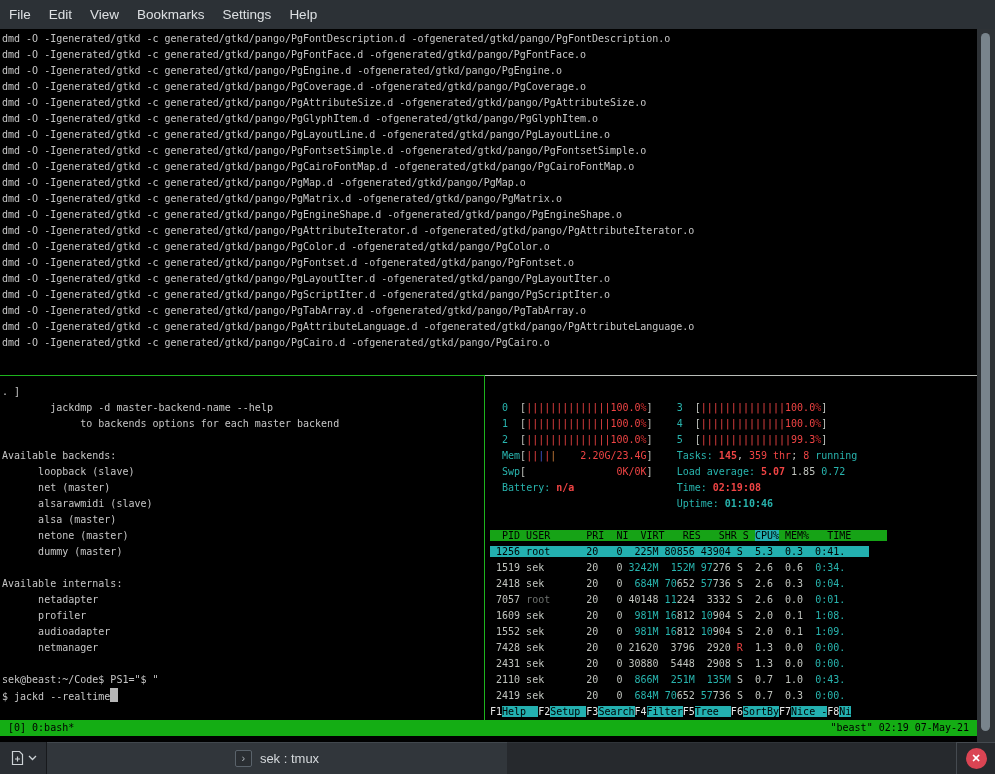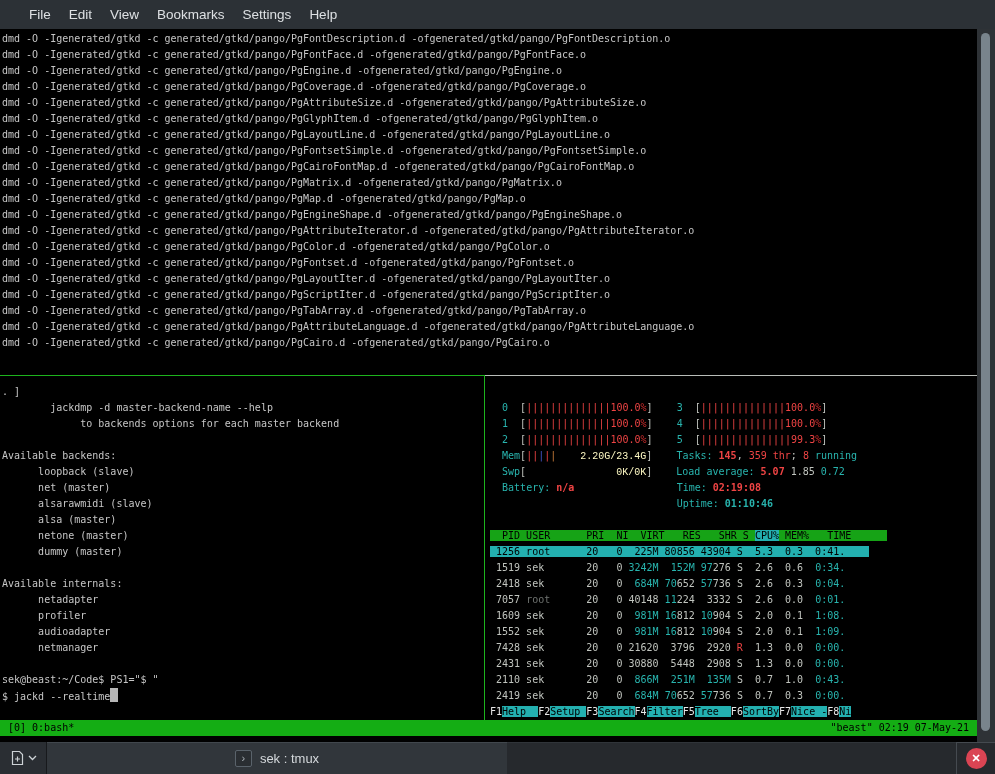--- a/index.html
+++ b/index.html
@@ -1,36 +1,36 @@
 <!DOCTYPE html>
 <html><head>
 <meta charset="utf-8">
 <style>
   html,body{margin:0;padding:0;background:#000;}
   .window{position:relative;width:995px;height:774px;background:#000;overflow:hidden;
           font-family:"Liberation Sans",sans-serif;}
   
   .menubar{position:absolute;top:0;left:0;width:995px;height:29px;background:#2c3136;
-           display:flex;align-items:center;padding-left:20px;box-sizing:border-box;}
+           display:flex;align-items:center;padding-left:0;box-sizing:border-box;}
   .menu-item{color:#dde0e3;font-size:13.5px;padding:0 9px;line-height:29px;cursor:default;}
   
   .terminal{position:absolute;top:29px;left:0;width:995px;height:713px;background:#000;
             overflow:hidden;font-family:"DejaVu Sans Mono","Liberation Mono",monospace;
             font-size:10px;line-height:16px;color:#c6c6c6;}
   .pane{position:absolute;}
   .tl{white-space:pre;height:16px;}
   .top-pane{left:2px;top:2px;}
   .left-pane{left:2px;top:355px;}
   .htop-pane{left:490px;top:371px;}
   .hborder-left{position:absolute;top:346px;left:0;width:485px;height:1px;background:#1db31d;}
   .hborder-right{position:absolute;top:346px;left:485px;width:492px;height:1px;background:#b9bdb9;}
   .vborder{position:absolute;left:484px;top:347px;width:1px;height:344px;background:#1db31d;}
   
   .s-d  {color:#c0c4be;}
-  .s-dg {color:#fef9c3;font-family:Liberation Mono, monospace;}
+  .s-dg {color:#ef4444;}
   .s-dm {color:#6f7370;}
   .s-cy {color:#28b4ae;}
   .s-cyb{color:#28b4ae;font-weight:bold;}
   .s-gr {color:#ef4444;}
   .s-rd {color:#cd2c2c;}
   .s-or {color:#c97c3a;}
   .s-bl {color:#4758cf;}
   .s-wh {color:#ef4444;font-weight:bold;}
   .s-hdr {background:#16a316;color:#000;}
   .s-hdrs{background:#23b0b0;color:#000;}
@@ -79,22 +79,22 @@
     <div class="pane top-pane">
         <div class="tl">dmd -O -Igenerated/gtkd -c generated/gtkd/pango/PgFontDescription.d -ofgenerated/gtkd/pango/PgFontDescription.o</div>
         <div class="tl">dmd -O -Igenerated/gtkd -c generated/gtkd/pango/PgFontFace.d -ofgenerated/gtkd/pango/PgFontFace.o</div>
         <div class="tl">dmd -O -Igenerated/gtkd -c generated/gtkd/pango/PgEngine.d -ofgenerated/gtkd/pango/PgEngine.o</div>
         <div class="tl">dmd -O -Igenerated/gtkd -c generated/gtkd/pango/PgCoverage.d -ofgenerated/gtkd/pango/PgCoverage.o</div>
         <div class="tl">dmd -O -Igenerated/gtkd -c generated/gtkd/pango/PgAttributeSize.d -ofgenerated/gtkd/pango/PgAttributeSize.o</div>
         <div class="tl">dmd -O -Igenerated/gtkd -c generated/gtkd/pango/PgGlyphItem.d -ofgenerated/gtkd/pango/PgGlyphItem.o</div>
         <div class="tl">dmd -O -Igenerated/gtkd -c generated/gtkd/pango/PgLayoutLine.d -ofgenerated/gtkd/pango/PgLayoutLine.o</div>
         <div class="tl">dmd -O -Igenerated/gtkd -c generated/gtkd/pango/PgFontsetSimple.d -ofgenerated/gtkd/pango/PgFontsetSimple.o</div>
         <div class="tl">dmd -O -Igenerated/gtkd -c generated/gtkd/pango/PgCairoFontMap.d -ofgenerated/gtkd/pango/PgCairoFontMap.o</div>
+        <div class="tl">dmd -O -Igenerated/gtkd -c generated/gtkd/pango/PgMap.d -ofgenerated/gtkd/pango/PgMap.o</div>
         <div class="tl">dmd -O -Igenerated/gtkd -c generated/gtkd/pango/PgMatrix.d -ofgenerated/gtkd/pango/PgMatrix.o</div>
-        <div class="tl">dmd -O -Igenerated/gtkd -c generated/gtkd/pango/PgMap.d -ofgenerated/gtkd/pango/PgMap.o</div>
         <div class="tl">dmd -O -Igenerated/gtkd -c generated/gtkd/pango/PgEngineShape.d -ofgenerated/gtkd/pango/PgEngineShape.o</div>
         <div class="tl">dmd -O -Igenerated/gtkd -c generated/gtkd/pango/PgAttributeIterator.d -ofgenerated/gtkd/pango/PgAttributeIterator.o</div>
         <div class="tl">dmd -O -Igenerated/gtkd -c generated/gtkd/pango/PgColor.d -ofgenerated/gtkd/pango/PgColor.o</div>
         <div class="tl">dmd -O -Igenerated/gtkd -c generated/gtkd/pango/PgFontset.d -ofgenerated/gtkd/pango/PgFontset.o</div>
         <div class="tl">dmd -O -Igenerated/gtkd -c generated/gtkd/pango/PgLayoutIter.d -ofgenerated/gtkd/pango/PgLayoutIter.o</div>
         <div class="tl">dmd -O -Igenerated/gtkd -c generated/gtkd/pango/PgScriptIter.d -ofgenerated/gtkd/pango/PgScriptIter.o</div>
         <div class="tl">dmd -O -Igenerated/gtkd -c generated/gtkd/pango/PgTabArray.d -ofgenerated/gtkd/pango/PgTabArray.o</div>
         <div class="tl">dmd -O -Igenerated/gtkd -c generated/gtkd/pango/PgAttributeLanguage.d -ofgenerated/gtkd/pango/PgAttributeLanguage.o</div>
         <div class="tl">dmd -O -Igenerated/gtkd -c generated/gtkd/pango/PgCairo.d -ofgenerated/gtkd/pango/PgCairo.o</div>
       </div>

